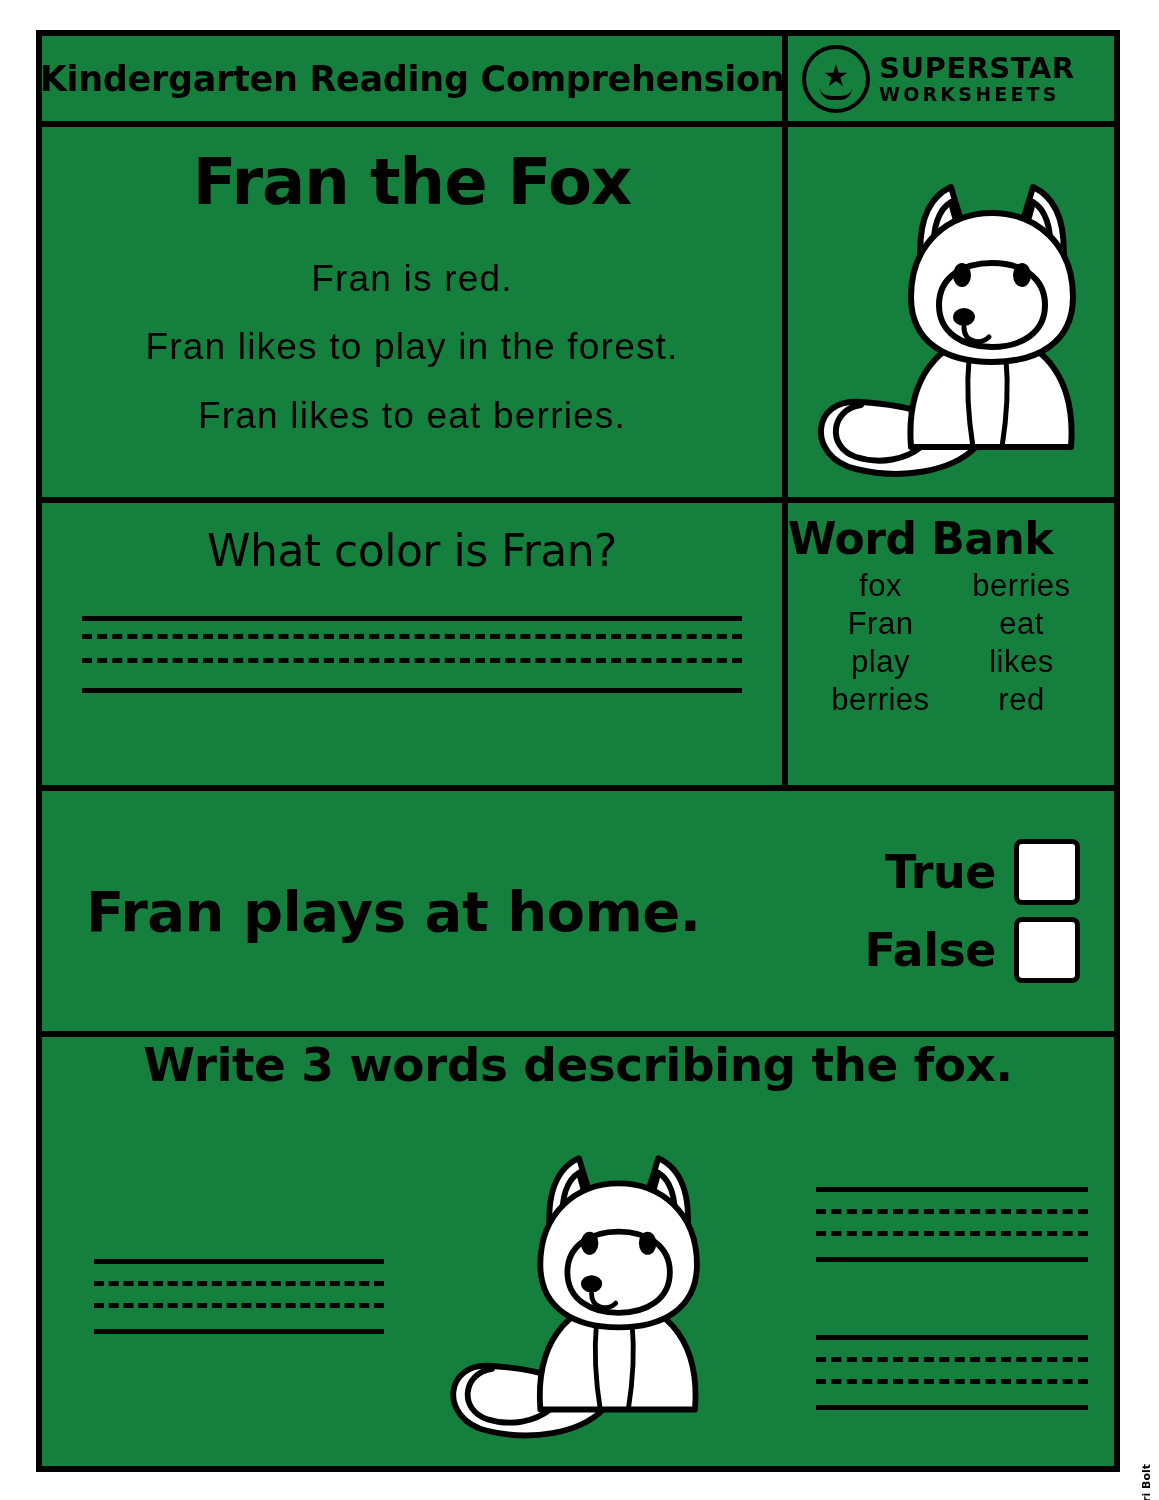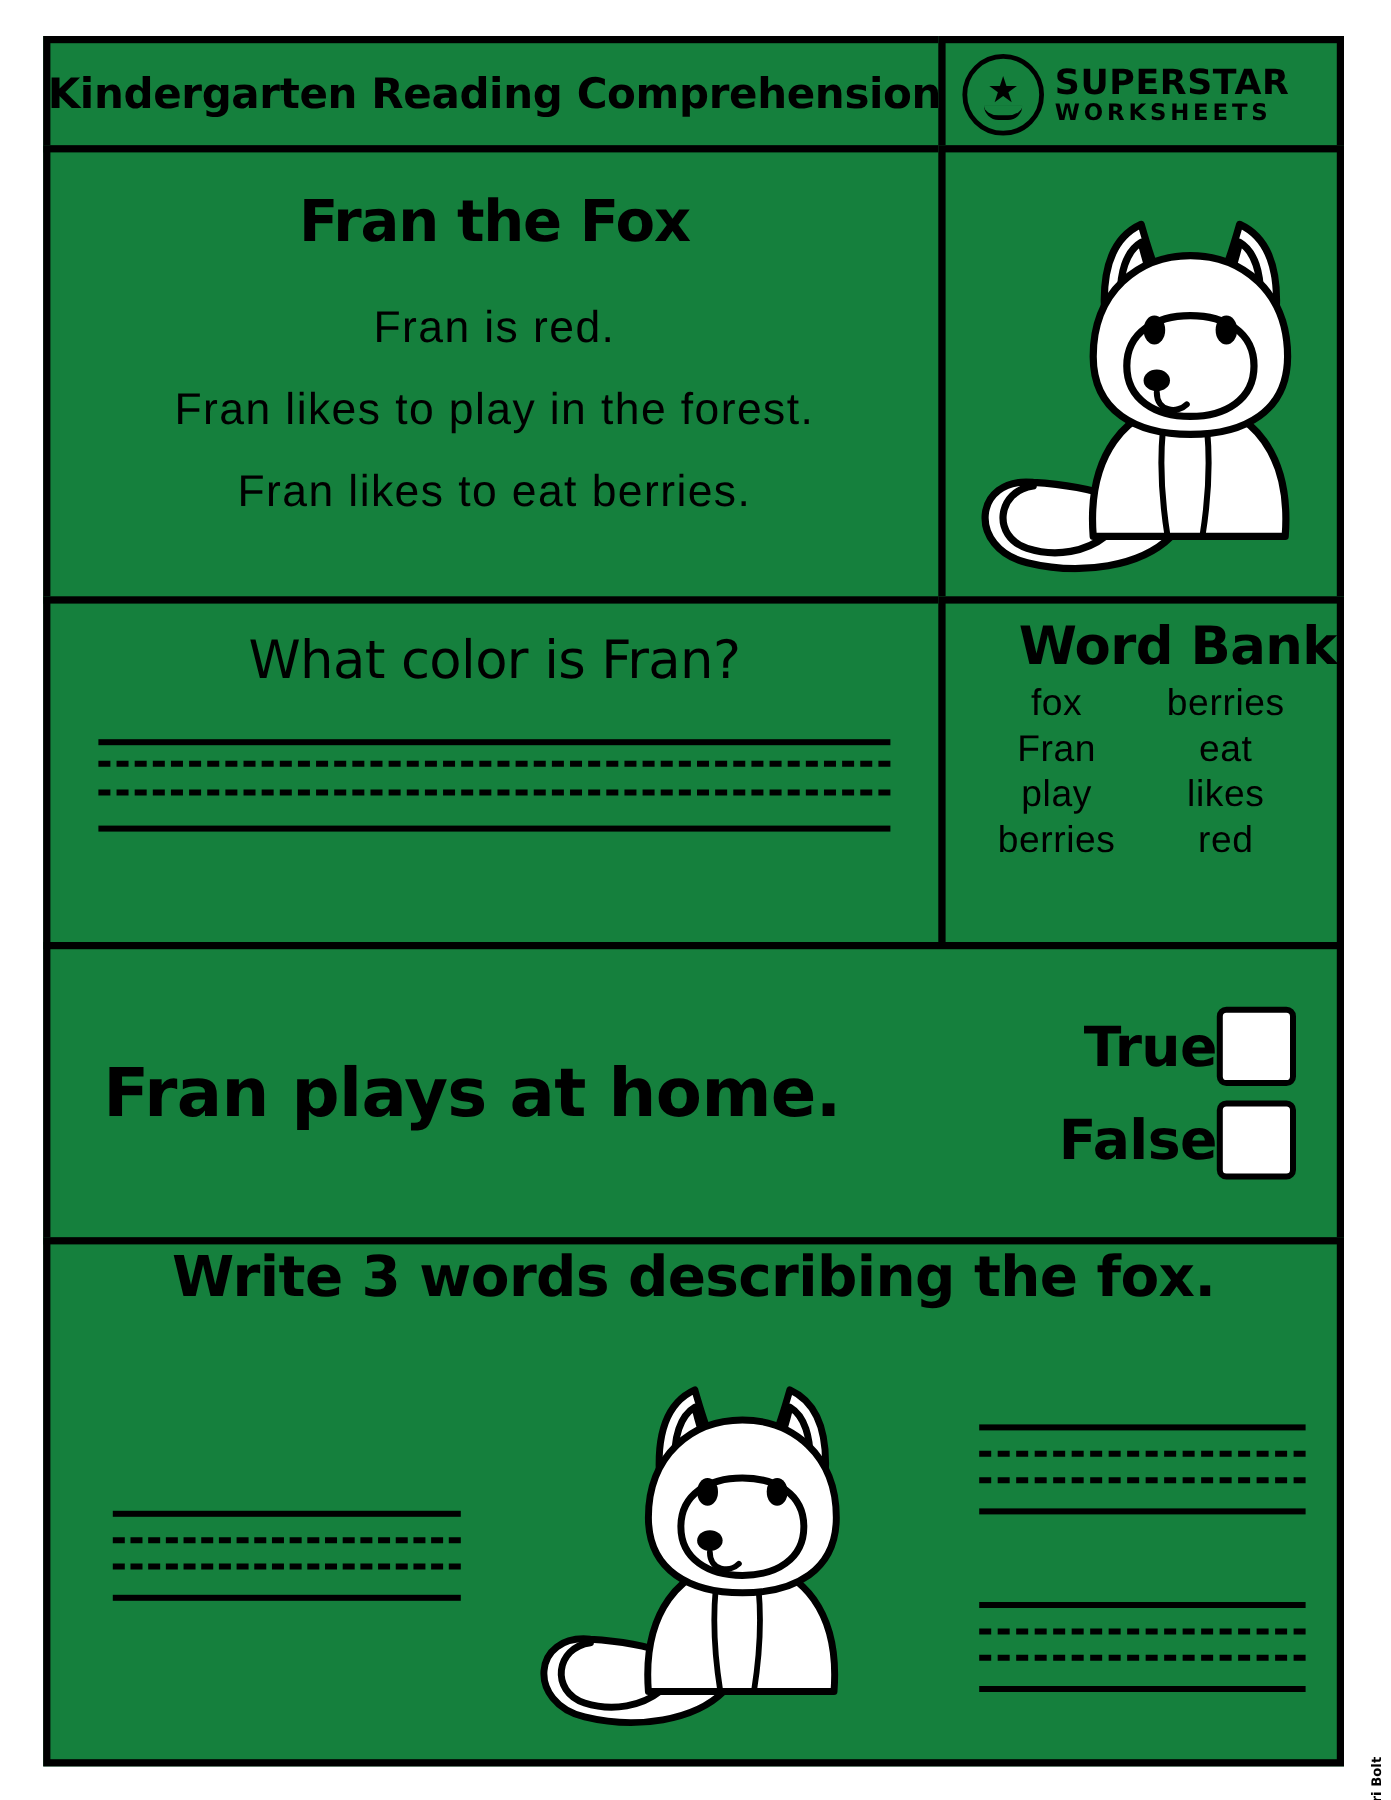--- a/index.html
+++ b/index.html
@@ -94,24 +94,23 @@
 
   
   #story-box {
     left: 0; top: 91px; width: 752px; height: 382px;
     display: flex; flex-direction: column; align-items: center;
     padding-top: 18px;
   }
   #story-box .story-title {
     font-family: "DejaVu Sans", sans-serif;
     font-weight: bold;
-    font-size: 48px;
+    font-size: 64px;
     letter-spacing: -1px;
     margin-bottom: 26px;
-    margin-top: 12px;
   }
   #story-box .story-line {
     font-family: "Liberation Sans", sans-serif;
     font-size: 37px;
     letter-spacing: 1.2px;
     line-height: 1.85;
     text-align: center;
   }
 
   #fox-top-box {
@@ -142,21 +141,21 @@
   .writing-lines .dashed {
     border-top: 5px dashed #000;
     position: absolute; left: 0; right: 0;
   }
 
   #wordbank-box {
     left: 746px; top: 467px; width: 338px; height: 294px;
     padding-top: 10px;
   }
   #wordbank-box .wb-title {
-    text-align: right;
+    text-align: left;
     font-family: "DejaVu Sans", sans-serif;
     font-weight: bold;
     font-size: 44px;
     letter-spacing: -0.5px;
   }
   #wordbank-box .wb-grid {
     margin-top: 4px;
     display: grid;
     grid-template-columns: 1fr 1fr;
     row-gap: 2px;
@@ -183,20 +182,21 @@
   #truefalse-box .tf-options {
     flex: 0 0 auto;
     padding-right: 34px;
     display: flex;
     flex-direction: column;
     gap: 12px;
   }
   .tf-row {
     display: flex;
     align-items: center;
+    gap: 18px;
     justify-content: flex-end;
   }
   .tf-label {
     font-family: "DejaVu Sans", sans-serif;
     font-weight: bold;
     font-size: 46px;
     letter-spacing: -0.5px;
   }
   .tf-checkbox {
     width: 66px; height: 66px;

